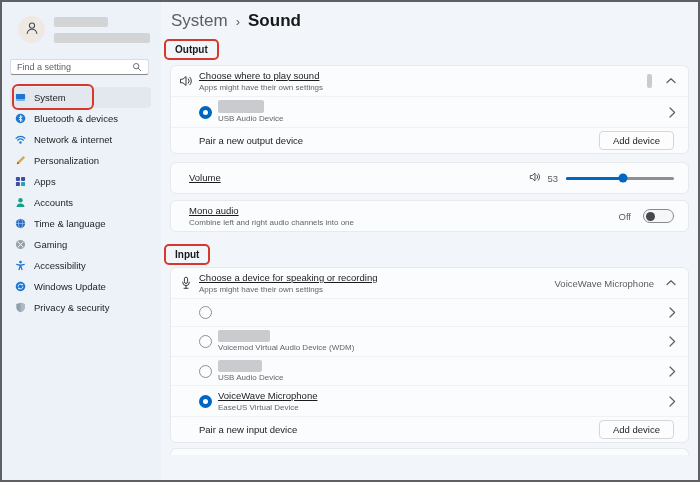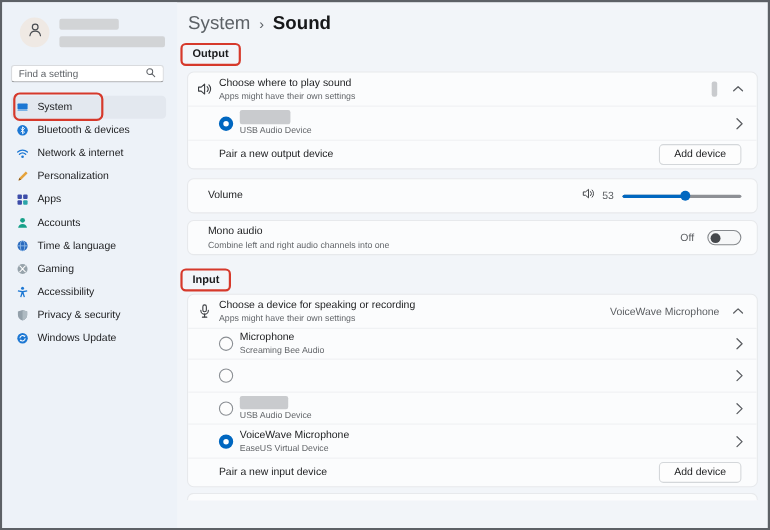--- a/index.html
+++ b/index.html
@@ -79,21 +79,21 @@
 
   .card {
     background: #fbfcfd; border: 1px solid #e7e9ec; border-radius: 6px;
     overflow: hidden; flex: 0 0 auto;
   }
   .row { display: flex; align-items: center; padding: 0 12px 0 8px; border-top: 1px solid #eff1f3; }
   .card .row:first-child { border-top: none; }
 
   .hicon { width: 14px; height: 14px; flex: 0 0 14px; margin-right: 6px; display: flex; }
   .row-text { display: flex; flex-direction: column; gap: 1px; min-width: 0; }
-  .row-title { font-size: 9.5px; color: #1b1c1e; line-height: 12px; white-space: nowrap; }
+  .row-title { font-size: 9.5px; color: #1b1c1e; line-height: 12px; white-space: nowrap; text-decoration: underline; }
   .row-sub   { font-size: 8px;  color: #63666a; line-height: 10px; white-space: nowrap; }
   .spacer { flex: 1; }
 
   .dev-row { padding-left: 28px; }
   .radio {
     width: 13px; height: 13px; border-radius: 50%;
     border: 1px solid #8b8f94; background: #fdfdfd;
     flex: 0 0 13px; margin-right: 6px;
   }
   .radio.on { border: 4px solid #0067c0; background: #fff; }
@@ -264,38 +264,38 @@
               <circle cx="6" cy="2.2" r="1.5" fill="#1c77d3"></circle>
               <path d="M1.5 4.2 L6 5 L10.5 4.2 L10.7 5.4 L7 6.2 L8.4 10.8 L7.2 11.2 L6 7.8 L4.8 11.2 L3.6 10.8 L5 6.2 L1.3 5.4 Z" fill="#1c77d3"></path>
             </svg>
         </span>
         <span>Accessibility</span>
       </div>
 
       <div class="nav-item">
         <span class="nicon">
           <svg width="11" height="11" viewBox="0 0 12 12">
-              <path d="M6 0.8 L10.6 2.3 V5.8 C10.6 8.8 8.6 10.5 6 11.2 C3.4 10.5 1.4 8.8 1.4 5.8 V2.3 Z" fill="#93a0aa"></path>
-              <path d="M6 0.8 L10.6 2.3 V5.8 C10.6 8.8 8.6 10.5 6 11.2 Z" fill="#aebac2"></path>
-            </svg>
-        </span>
-        <span>Privacy &amp; security</span>
-      </div>
-
-      <div class="nav-item">
-        <span class="nicon">
-          <svg width="11" height="11" viewBox="0 0 12 12">
               <circle cx="6" cy="6" r="5.2" fill="#1c77d3"></circle>
               <path d="M3.4 6 A2.6 2.6 0 0 1 8 4.3" fill="none" stroke="#fff" stroke-width="1"></path>
               <path d="M8.6 6 A2.6 2.6 0 0 1 4 7.7" fill="none" stroke="#fff" stroke-width="1"></path>
               <path d="M8.6 2.8 V4.6 H6.8 Z" fill="#fff"></path>
               <path d="M3.4 9.2 V7.4 H5.2 Z" fill="#fff"></path>
             </svg>
         </span>
         <span>Windows Update</span>
+      </div>
+
+      <div class="nav-item">
+        <span class="nicon">
+          <svg width="11" height="11" viewBox="0 0 12 12">
+              <path d="M6 0.8 L10.6 2.3 V5.8 C10.6 8.8 8.6 10.5 6 11.2 C3.4 10.5 1.4 8.8 1.4 5.8 V2.3 Z" fill="#93a0aa"></path>
+              <path d="M6 0.8 L10.6 2.3 V5.8 C10.6 8.8 8.6 10.5 6 11.2 Z" fill="#aebac2"></path>
+            </svg>
+        </span>
+        <span>Privacy &amp; security</span>
       </div>
 
     </div>
   </div>
 
   <div class="main">
 
     <div class="breadcrumb">
       <span class="bc-parent">System</span>
       <span class="bc-sep">›</span>
@@ -404,34 +404,34 @@
         <span class="right-label">VoiceWave Microphone</span>
         <span class="chev">
           <svg width="10" height="8" viewBox="0 0 10 8">
               <path d="M1 5.5 L5 1.8 L9 5.5" fill="none" stroke="#5c5f63" stroke-width="1.2" stroke-linecap="round" stroke-linejoin="round"></path>
             </svg>
         </span>
       </div>
 
       <div class="row dev-row" style="height:28px;">
         <span class="radio"></span>
-        <div class="row-text">
-          <span class="row-title">Microphone</span>
-          <span class="row-sub">Screaming Bee Audio</span>
-        </div>
         <span class="spacer"></span>
         <span class="chev">
           <svg width="7" height="11" viewBox="0 0 7 11">
               <path d="M1 1 L5.6 5.5 L1 10" fill="none" stroke="#5c5f63" stroke-width="1.2" stroke-linecap="round" stroke-linejoin="round"></path>
             </svg>
         </span>
       </div>
 
       <div class="row dev-row" style="height:30px;">
         <span class="radio"></span>
+        <div class="row-text">
+          <span class="redact r-devname2"></span>
+          <span class="row-sub">Voicemod Virtual Audio Device (WDM)</span>
+        </div>
         <span class="spacer"></span>
         <span class="chev">
           <svg width="7" height="11" viewBox="0 0 7 11">
               <path d="M1 1 L5.6 5.5 L1 10" fill="none" stroke="#5c5f63" stroke-width="1.2" stroke-linecap="round" stroke-linejoin="round"></path>
             </svg>
         </span>
       </div>
 
       <div class="row dev-row" style="height:29px;">
         <span class="radio"></span>

